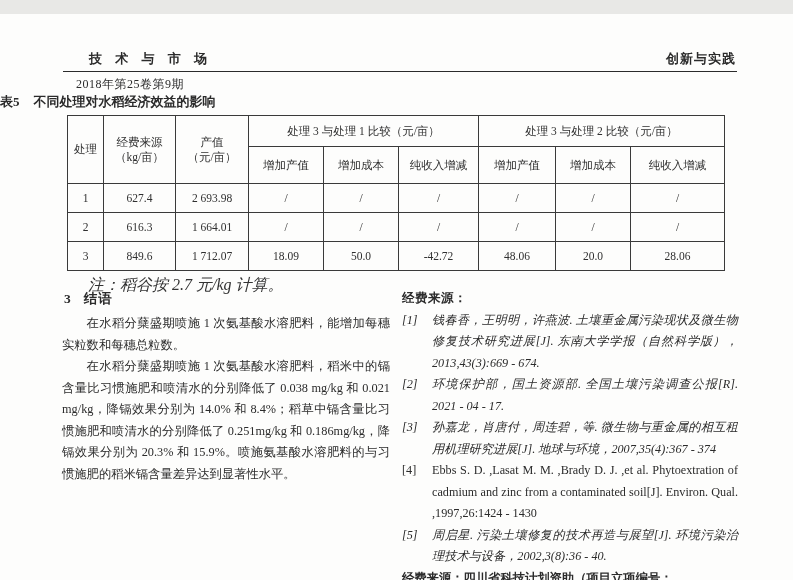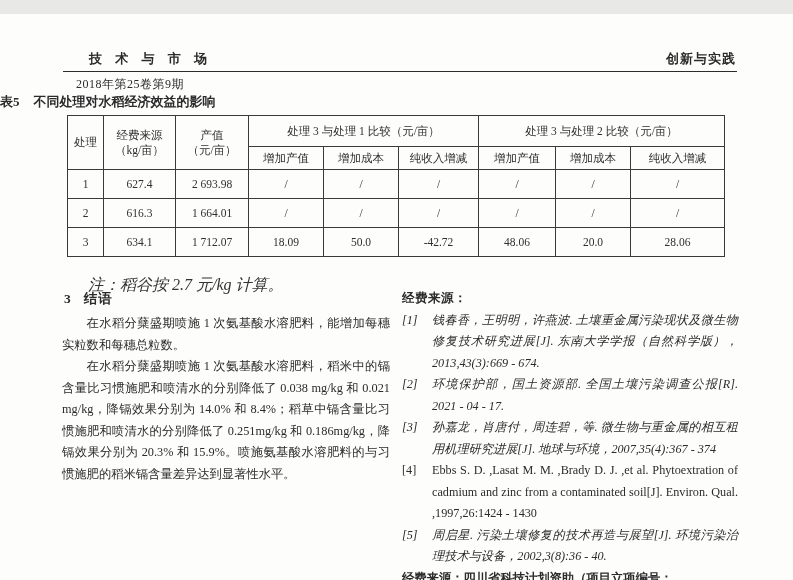--- a/index.html
+++ b/index.html
@@ -22,21 +22,21 @@
   
   .table-title{position:absolute;top:79px;left:0;width:100%;text-align:left;font-weight:bold;font-size:13px;}
   .table-title .tno{margin-right:14px;}
   table.econ{
     position:absolute;top:101px;left:67px;width:657px;
     border-collapse:collapse;table-layout:fixed;
     font-size:11.5px;text-align:center;color:#2f2f2f;
   }
   table.econ th,table.econ td{border:1px solid #3a3a3a;font-weight:normal;padding:0 2px;}
   table.econ .grp{height:31px;}
-  table.econ .sub{height:23px;text-align:center;}
+  table.econ .sub{height:37px;text-align:center;}
   table.econ td{height:28px;}
   .two-line div{line-height:15px;}
   
   .note{position:absolute;top:261px;left:88px;font-size:16px;font-style:italic;color:#333;}
   
   .columns{position:absolute;top:274px;left:62px;width:676px;display:flex;gap:12px;}
   .col-left{width:328px;}
   .col-right{width:336px;}
   .section-heading{font-size:13.5px;font-weight:bold;margin:2px 0 5px 2px;letter-spacing:1px;}
   .section-heading .no{margin-right:12px;}
@@ -115,21 +115,21 @@
       <td>1 664.01</td>
       <td>/</td>
       <td>/</td>
       <td>/</td>
       <td>/</td>
       <td>/</td>
       <td>/</td>
     </tr>
     <tr>
       <td>3</td>
-      <td>634.1</td>
+      <td>849.6</td>
       <td>1 712.07</td>
       <td>18.09</td>
       <td>50.0</td>
       <td>-42.72</td>
       <td>48.06</td>
       <td>20.0</td>
       <td>28.06</td>
     </tr>
   </tbody>
     </table>

